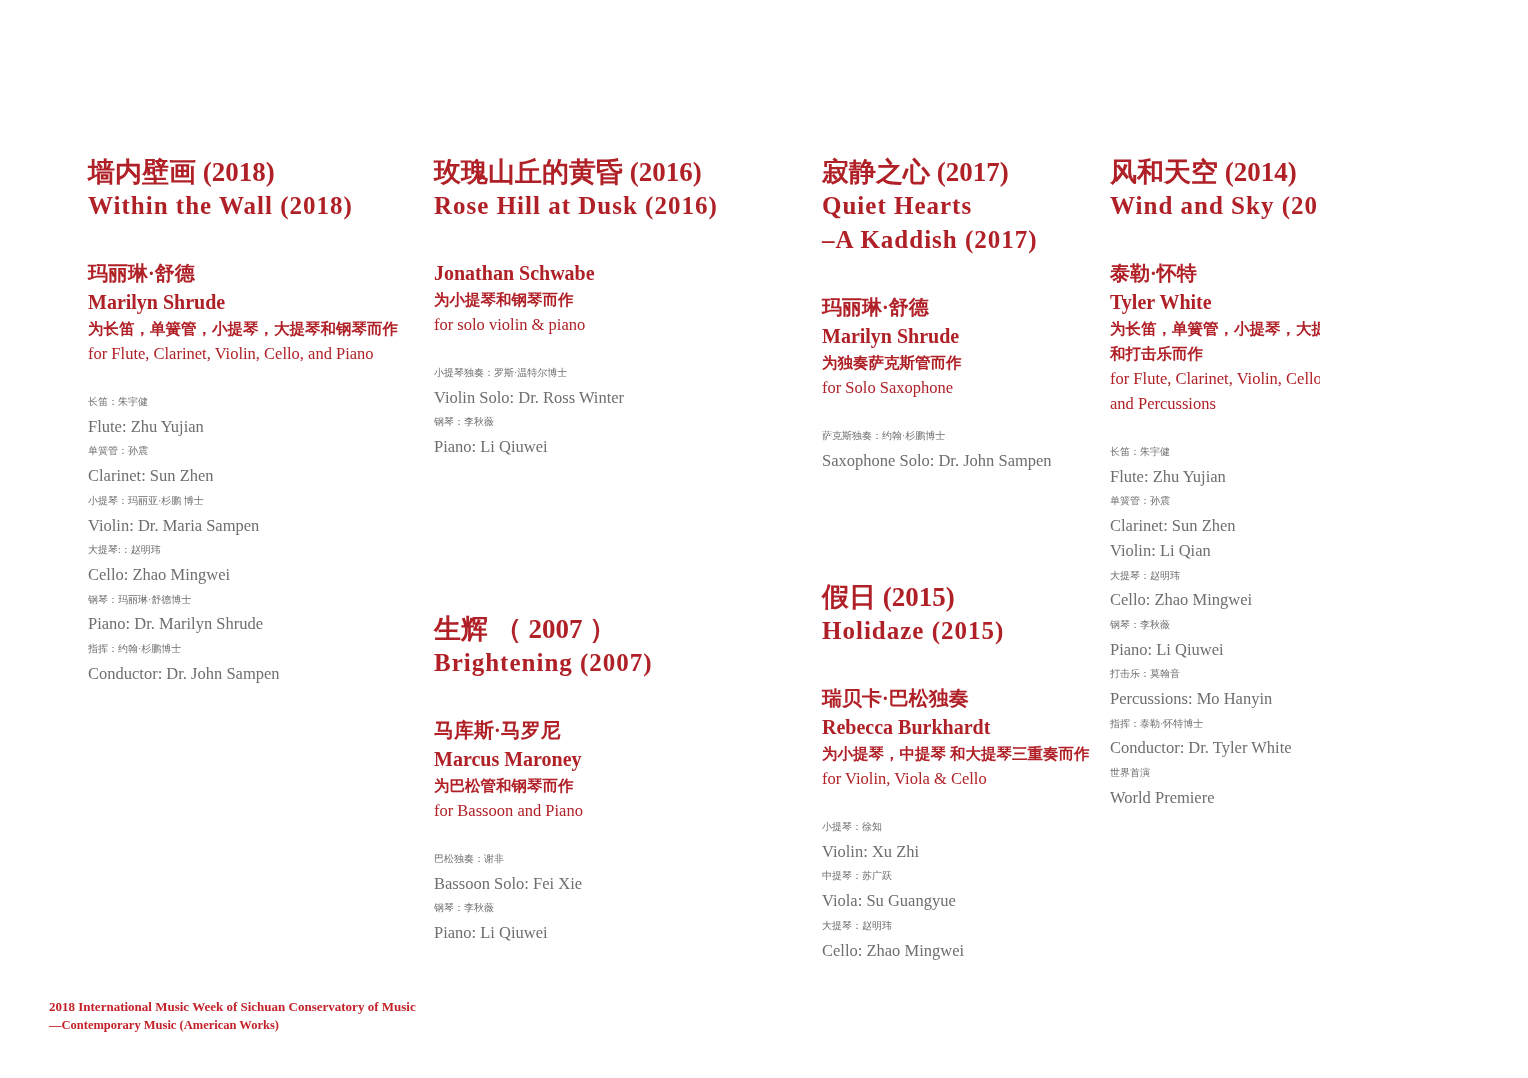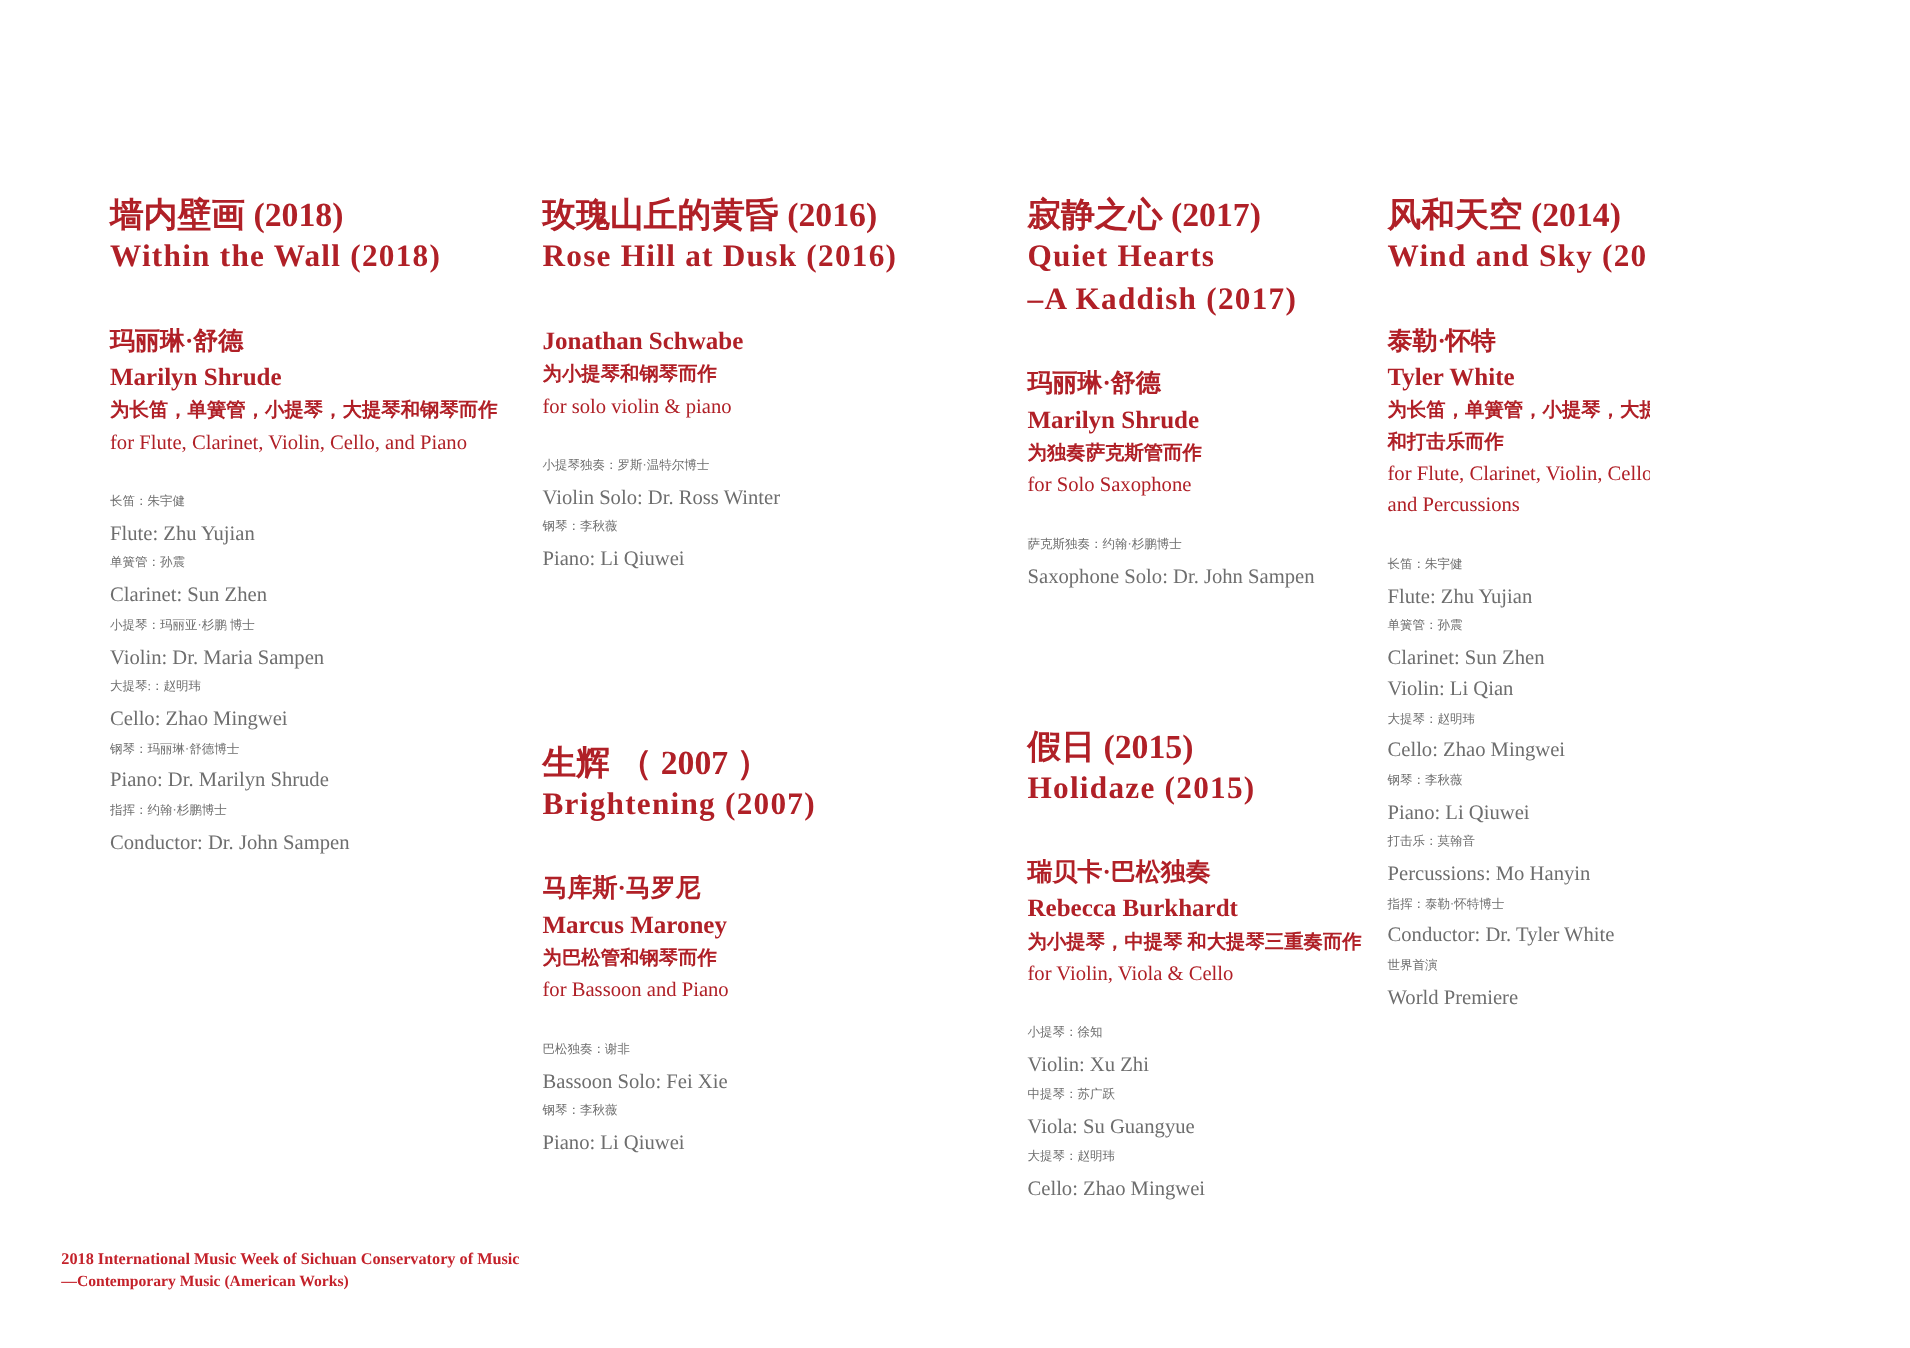--- a/index.html
+++ b/index.html
@@ -13,21 +13,21 @@
     position:relative;
     width:1320px; height:1078px;
     background:#ffffff;
     overflow:hidden;
   }
   .program { position:absolute; width:345px; }
   .p0 { left:88px;   top:156px; }
   .p1 { left:434px;  top:156px; }
   .p2 { left:822px;  top:156px; }
   .p3 { left:1110px; top:156px; }
-  .p4 { left:434px;  top:594px; }
+  .p4 { left:434px;  top:613px; }
   .p5 { left:822px;  top:581px; }
 
   .title-cn {
     font-size:27px; font-weight:bold; color:#b02027;
     line-height:33px; white-space:pre;
   }
   .title-en {
     font-size:25px; font-weight:bold; color:#b02027;
     line-height:34px; letter-spacing:1px; white-space:pre-line;
   }

